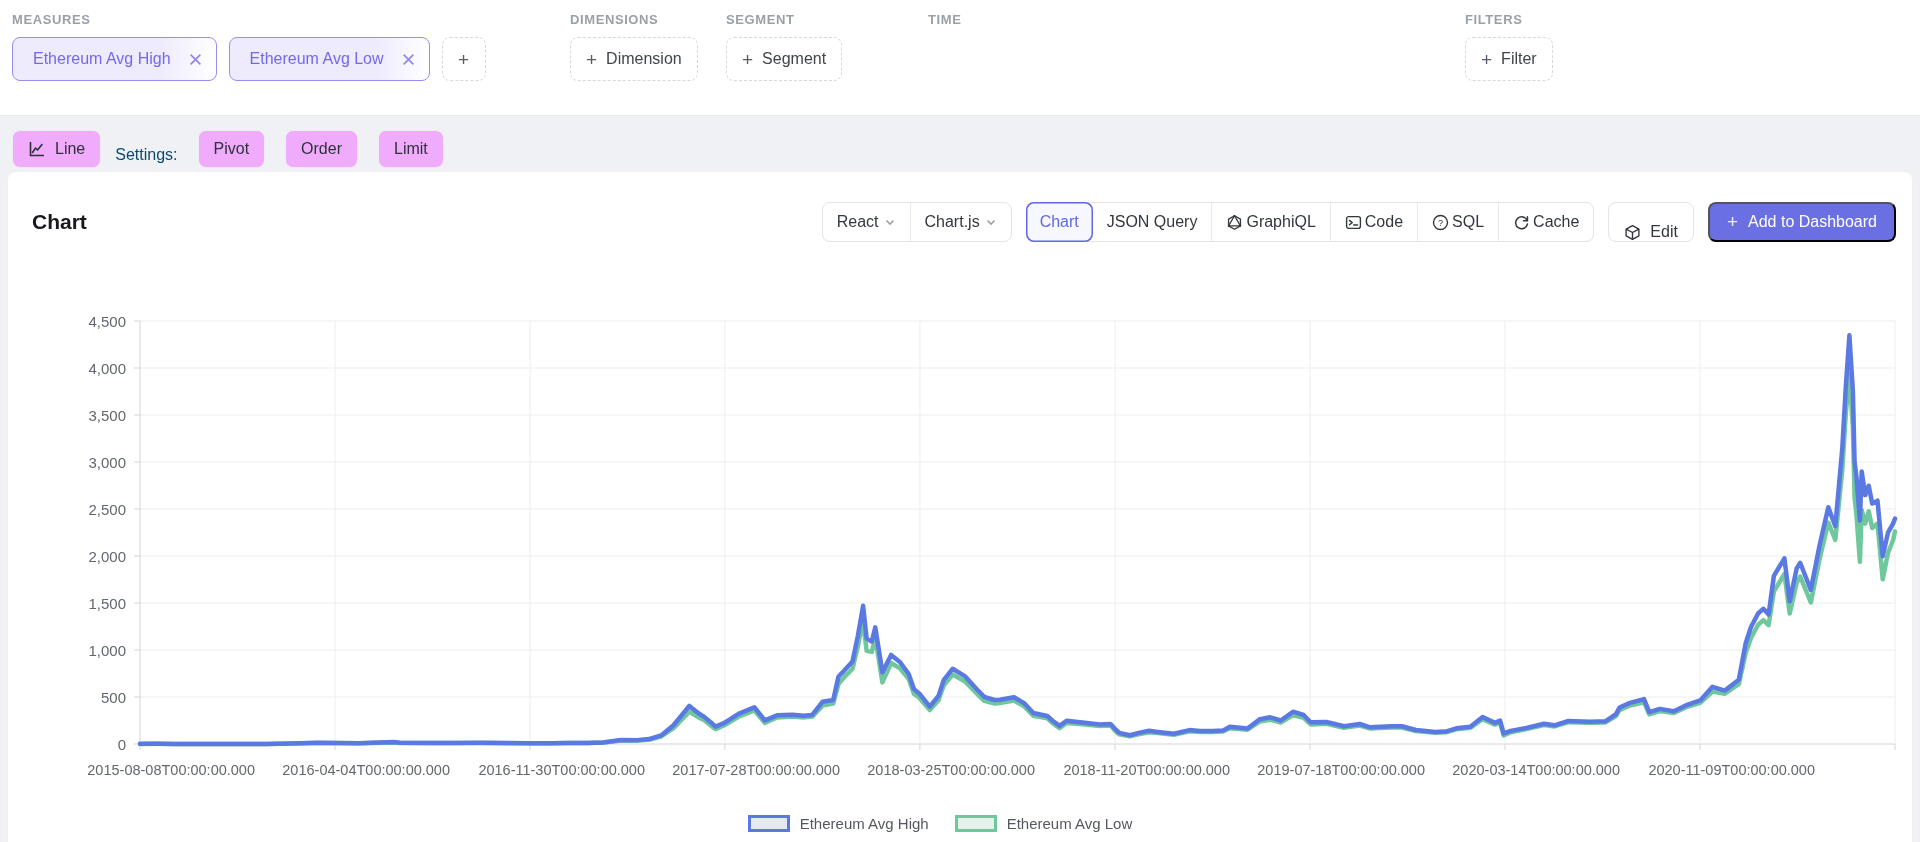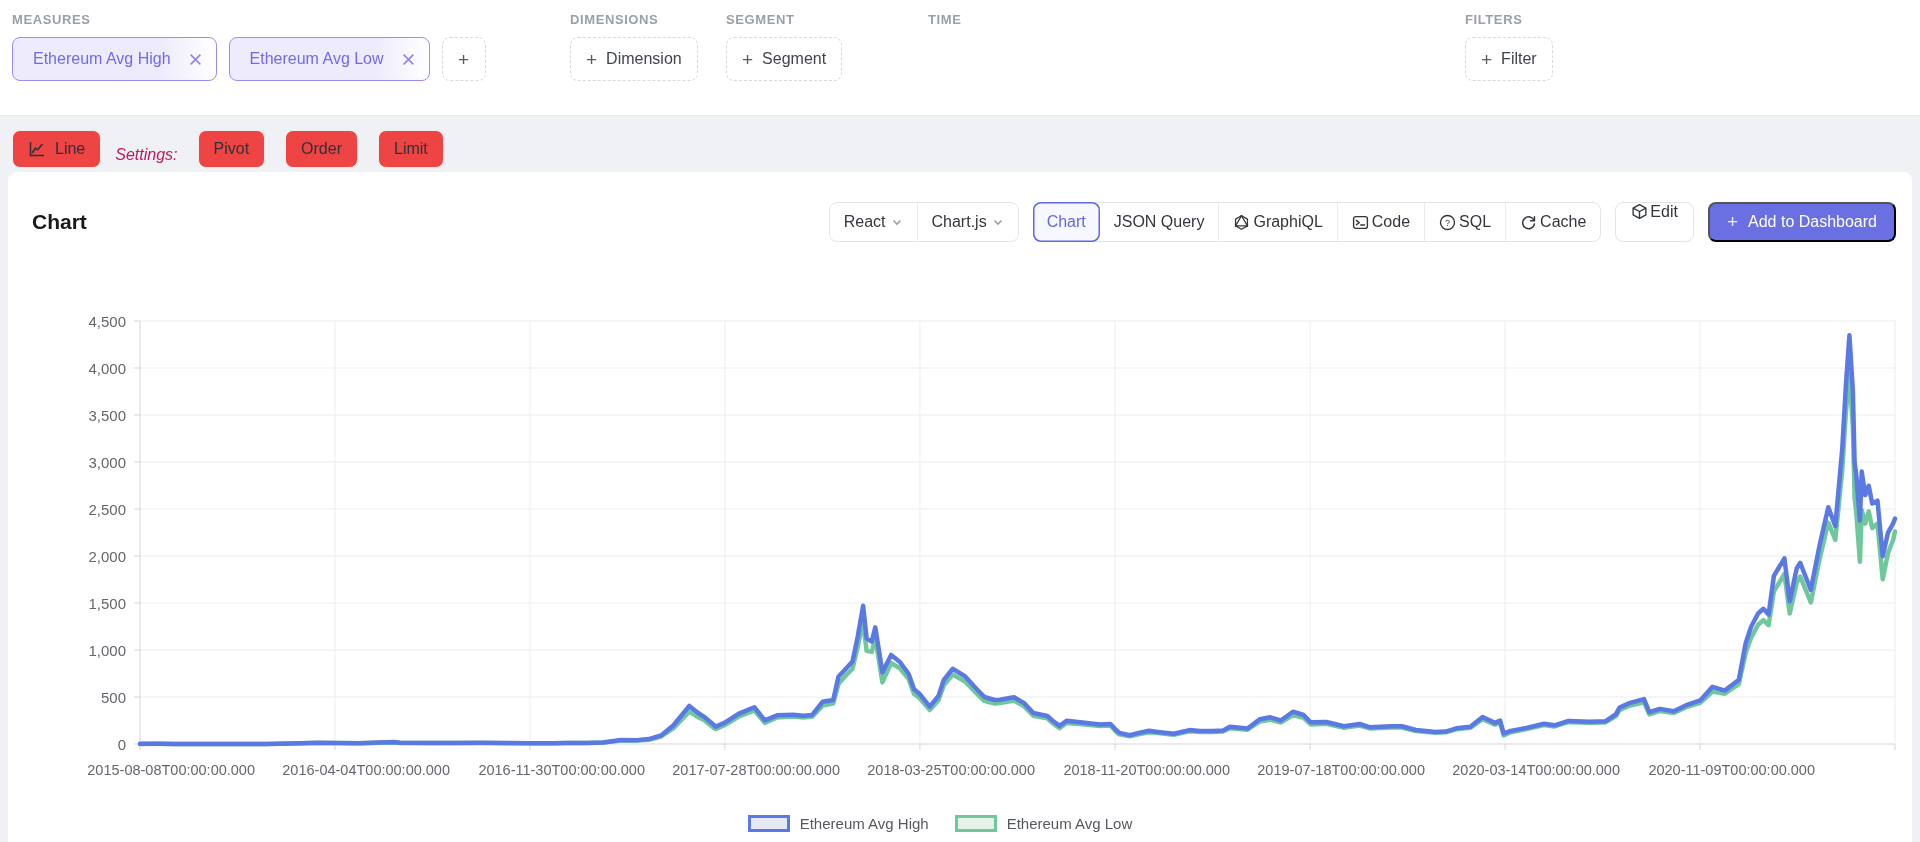--- a/index.html
+++ b/index.html
@@ -25,23 +25,23 @@
   .plus { font-size:19px; color:#595e66; line-height:1; }
   .mini-label { font-size:16px; color:#a3a8b0; }
   .white-btn { display:flex; align-items:center; justify-content:center; height:44px;
     padding:0 17px; background:#fff; border:1px solid #e4e6ea; border-radius:8px;
     font-size:16px; color:#23262b; cursor:pointer; white-space:nowrap; }
 
   
   .controls-row { position:absolute; top:130px; left:12px; right:34px; height:38px;
     display:flex; align-items:center; }
   .ctl-btn { display:flex; align-items:center; gap:9px; height:38px; padding:0 15px;
-    background:#ef4444; border:1px solid #ededf0; border-radius:8px; font-size:16px;
+    background:#f0abfc; border:1px solid #ededf0; border-radius:8px; font-size:16px;
     color:#2e3238; cursor:pointer; }
-  .settings-label { font-size:16px; color:#be185d; margin:12px 20px 0 14px;font-style:italic; }
+  .settings-label { font-size:16px; color:#0c4a6e; margin:12px 20px 0 14px; }
   .ctl-btn + .ctl-btn { margin-left:20px; }
   .preagg { margin-left:auto; font-size:16px; color:#7577e9; text-decoration:underline;
     cursor:pointer; white-space:nowrap; }
 
   
   .card { position:absolute; top:172px; left:8px; right:8px; height:690px;
     background:#fff; border-radius:8px; box-shadow:0 1px 2px rgba(20,20,40,.04); }
   .card-header { position:absolute; top:30px; left:24px; right:16px; height:40px;
     display:flex; align-items:center; }
   .card-title { font-size:21px; font-weight:700; color:#17191d; }
@@ -53,21 +53,21 @@
   .seg + .seg { border-left:1px solid #e8eaed; }
   .seg.active { color:#6166e2; background:#f6f7ff; border-radius:8px;
     box-shadow:inset 0 0 0 1.5px #6166e2; border-left-color:transparent; margin:-1px;
     height:40px; z-index:2; }
   .seg.active + .seg { border-left-color:transparent; }
   .chev { margin-left:2px; }
   .solid-btn { display:flex; align-items:center; gap:10px; height:40px; padding:0 17px;
     background:#6a6fe2; border-radius:8px; color:#fff; font-size:16px; cursor:pointer;
     white-space:nowrap; }
   .solid-btn .plus-w { font-size:19px; color:#e8e9ff; }
-  .lone-btn { display:flex; align-items:flex-start; gap:2px; height:40px; padding:0 15px;
+  .lone-btn { display:flex; align-items:flex-end; gap:9px; height:40px; padding:0 15px;
     background:#fff; border:1px solid #e2e4e8; border-radius:8px; font-size:16px;
     color:#33373d; cursor:pointer; white-space:nowrap; }
 
   
   .chart-wrap { position:absolute; top:149px; left:0; right:0; height:530px; }
   #plot-svg { position:absolute; left:132px; top:0; overflow:visible; }
   .ylab { position:absolute; left:0; width:118px; text-align:right; font-size:15px;
     color:#63676d; }
   .xlab { position:absolute; width:230px; text-align:right; font-size:14.5px;
     color:#63676d; white-space:nowrap; }

